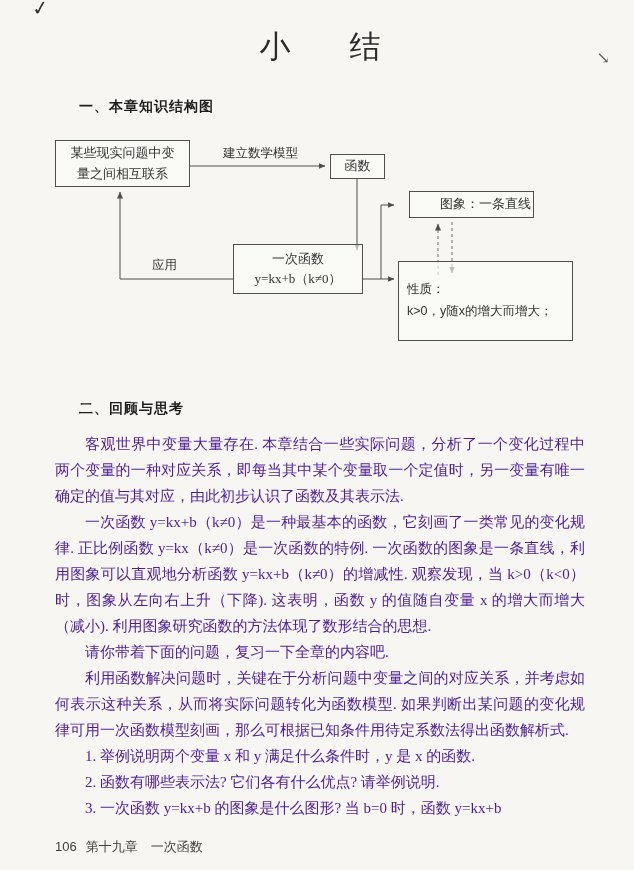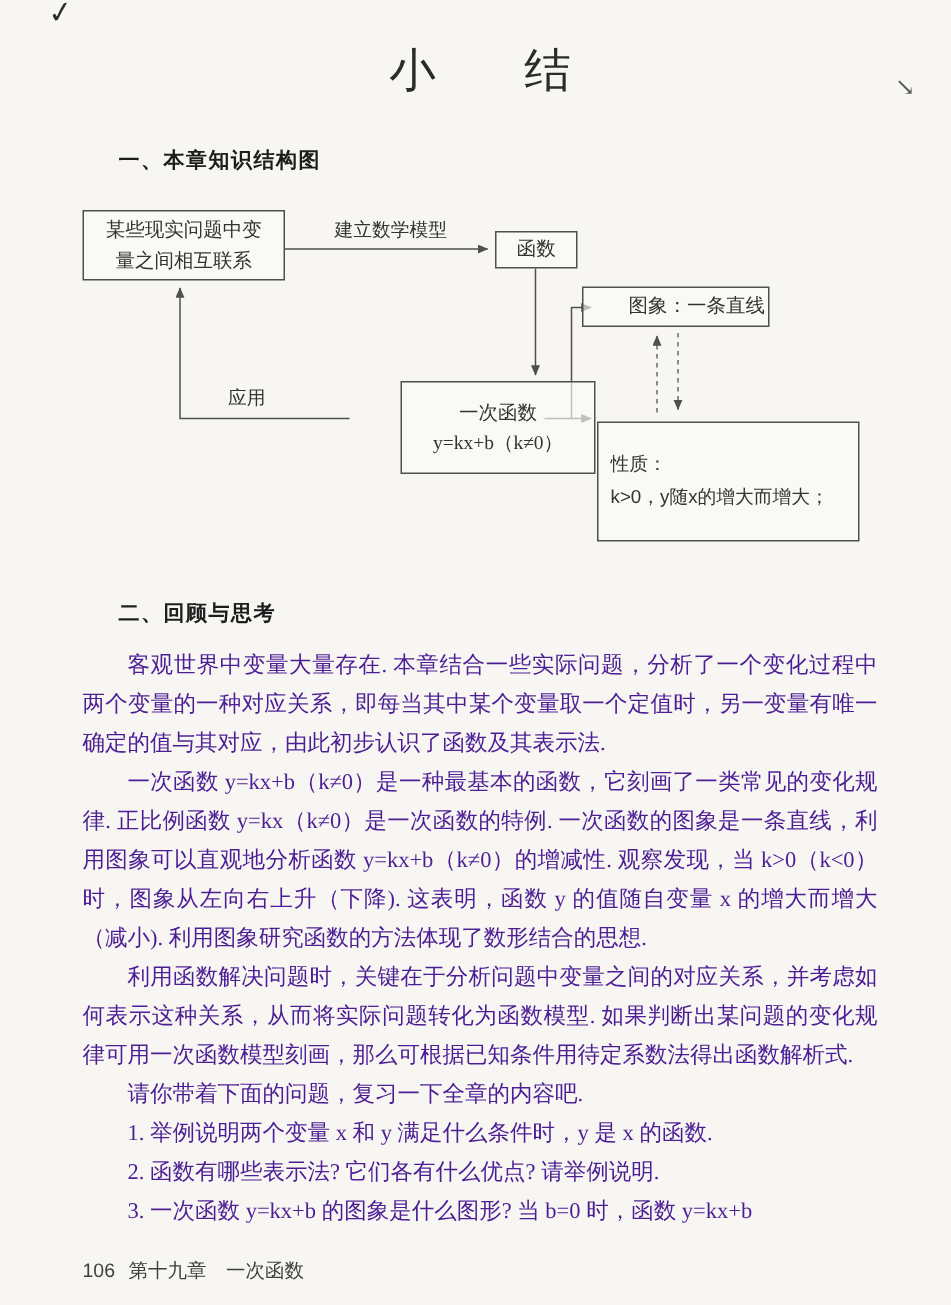--- a/index.html
+++ b/index.html
@@ -53,24 +53,24 @@
     border: 1px solid #4f4f4f;
     background: rgba(251, 250, 247, 0.65);
     display: flex; flex-direction: column;
     align-items: center; justify-content: center;
     text-align: center;
     line-height: 1.55;
     box-sizing: border-box;
   }
   .box-a { left: 0;     top: 8px;   width: 135px; height: 47px; }
   .box-b { left: 275px; top: 22px;  width: 55px;  height: 25px; }
-  .box-c { left: 178px; top: 122px; width: 130px; height: 62px; margin-left: 34px; }
-  .box-d { left: 333px; top: 59px;  width: 125px; height: 27px; padding-left: 28px; }
+  .box-c { left: 178px; top: 112px; width: 130px; height: 50px; }
+  .box-d { left: 354px; top: 59px;  width: 125px; height: 27px; padding-left: 28px; }
   .box-e {
-    left: 343px; top: 149px; width: 175px; height: 80px;
+    left: 343px; top: 129px; width: 175px; height: 80px;
     align-items: flex-start; text-align: left;
     padding: 5px 8px; font-size: 12.5px; line-height: 1.75;
   }
   .formula { font-family: "Liberation Serif", "DejaVu Serif", serif; }
   .dlabel { position: absolute; font-size: 12.5px; color: #333; }
   .label-model { left: 168px; top: 13px; }
   .label-apply { left: 97px;  top: 125px; }
   .body-text {
     margin-top: 13px;
     font-size: 15px;
@@ -141,22 +141,22 @@
       <span>性质：</span>
       <span>k&gt;0，y随x的增大而增大；</span>
     </div>
   </div>
 
   <h2 class="heading second">二、回顾与思考</h2>
 
   <div class="body-text">
     <p>客观世界中变量大量存在. 本章结合一些实际问题，分析了一个变化过程中两个变量的一种对应关系，即每当其中某个变量取一个定值时，另一变量有唯一确定的值与其对应，由此初步认识了函数及其表示法.</p>
     <p>一次函数 y=kx+b（k≠0）是一种最基本的函数，它刻画了一类常见的变化规律. 正比例函数 y=kx（k≠0）是一次函数的特例. 一次函数的图象是一条直线，利用图象可以直观地分析函数 y=kx+b（k≠0）的增减性. 观察发现，当 k&gt;0（k&lt;0）时，图象从左向右上升（下降). 这表明，函数 y 的值随自变量 x 的增大而增大（减小). 利用图象研究函数的方法体现了数形结合的思想.</p>
+    <p>请你带着下面的问题，复习一下全章的内容吧.</p>
     <p>利用函数解决问题时，关键在于分析问题中变量之间的对应关系，并考虑如何表示这种关系，从而将实际问题转化为函数模型. 如果判断出某问题的变化规律可用一次函数模型刻画，那么可根据已知条件用待定系数法得出函数解析式.</p>
-    <p>请你带着下面的问题，复习一下全章的内容吧.</p>
     <p>1. 举例说明两个变量 x 和 y 满足什么条件时，y 是 x 的函数.</p>
     <p>2. 函数有哪些表示法? 它们各有什么优点? 请举例说明.</p>
     <p>3. 一次函数 y=kx+b 的图象是什么图形? 当 b=0 时，函数 y=kx+b</p>
   </div>
 
   <div class="footer">
     <span>106</span><span class="chapter">第十九章　一次函数</span>
   </div>
 
 </div>

